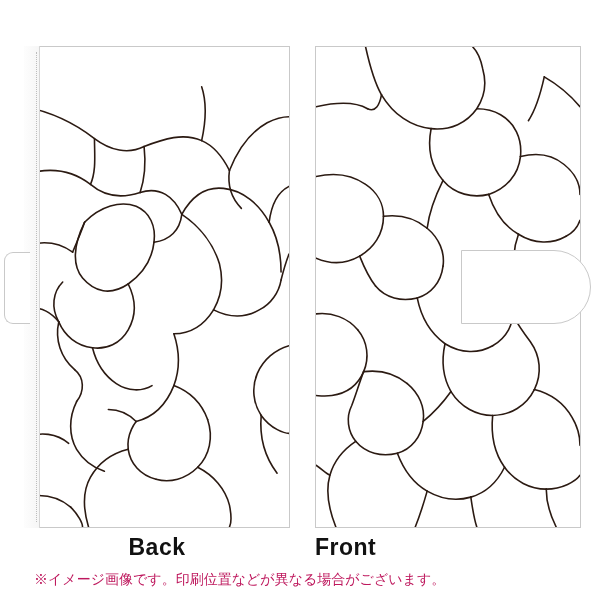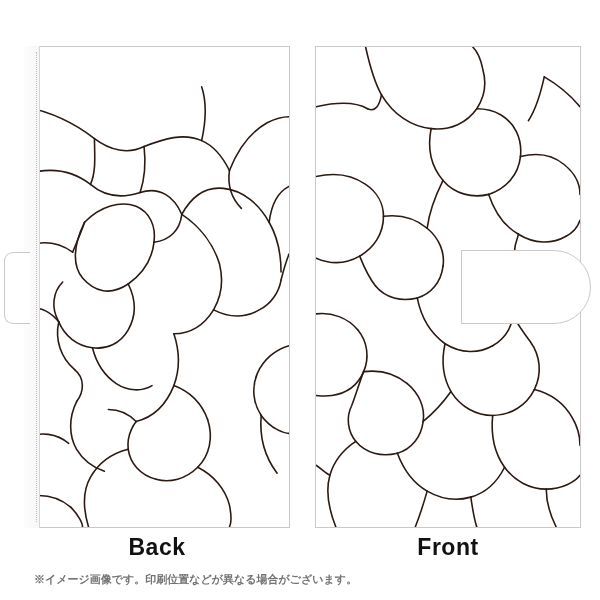--- a/index.html
+++ b/index.html
@@ -114,35 +114,34 @@
   
   .caption {
     position: absolute;
     top: 518px;
     font-size: 23px;
     font-weight: bold;
     color: #111111;
     letter-spacing: 0.5px;
   }
   .caption-back { left: 24px; width: 266px; text-align: center; }
-  .caption-front { left: 315px; width: 266px; text-align: center; }
+  .caption-front { left: 315px; width: 266px; text-align: left; }
 
   
   .notes {
     position: absolute;
     left: 34px;
     top: 551px;
     width: 540px;
   }
   .note-line {
-    font-size: 11px;
-    color: #737373;
+    font-size: 14px;
+    color: #be185d;
     line-height: 24px;
     white-space: nowrap;
-    font-weight: bold;
   }
 </style>
 </head>
 <body>
 
 <div class="page">
 
   <div class="product-area">
 
     <div class="panel panel-back">

